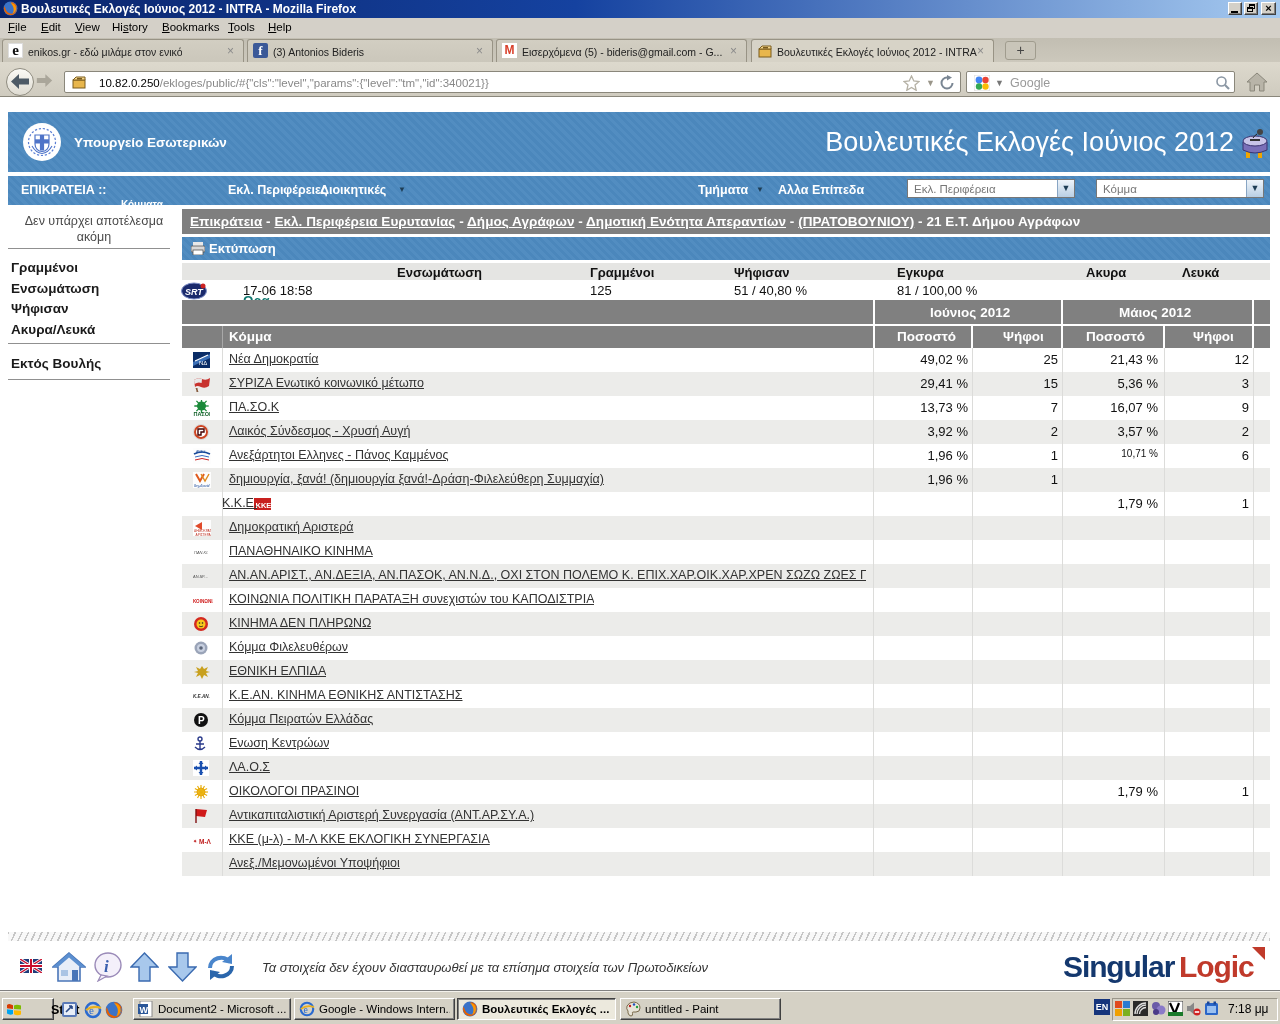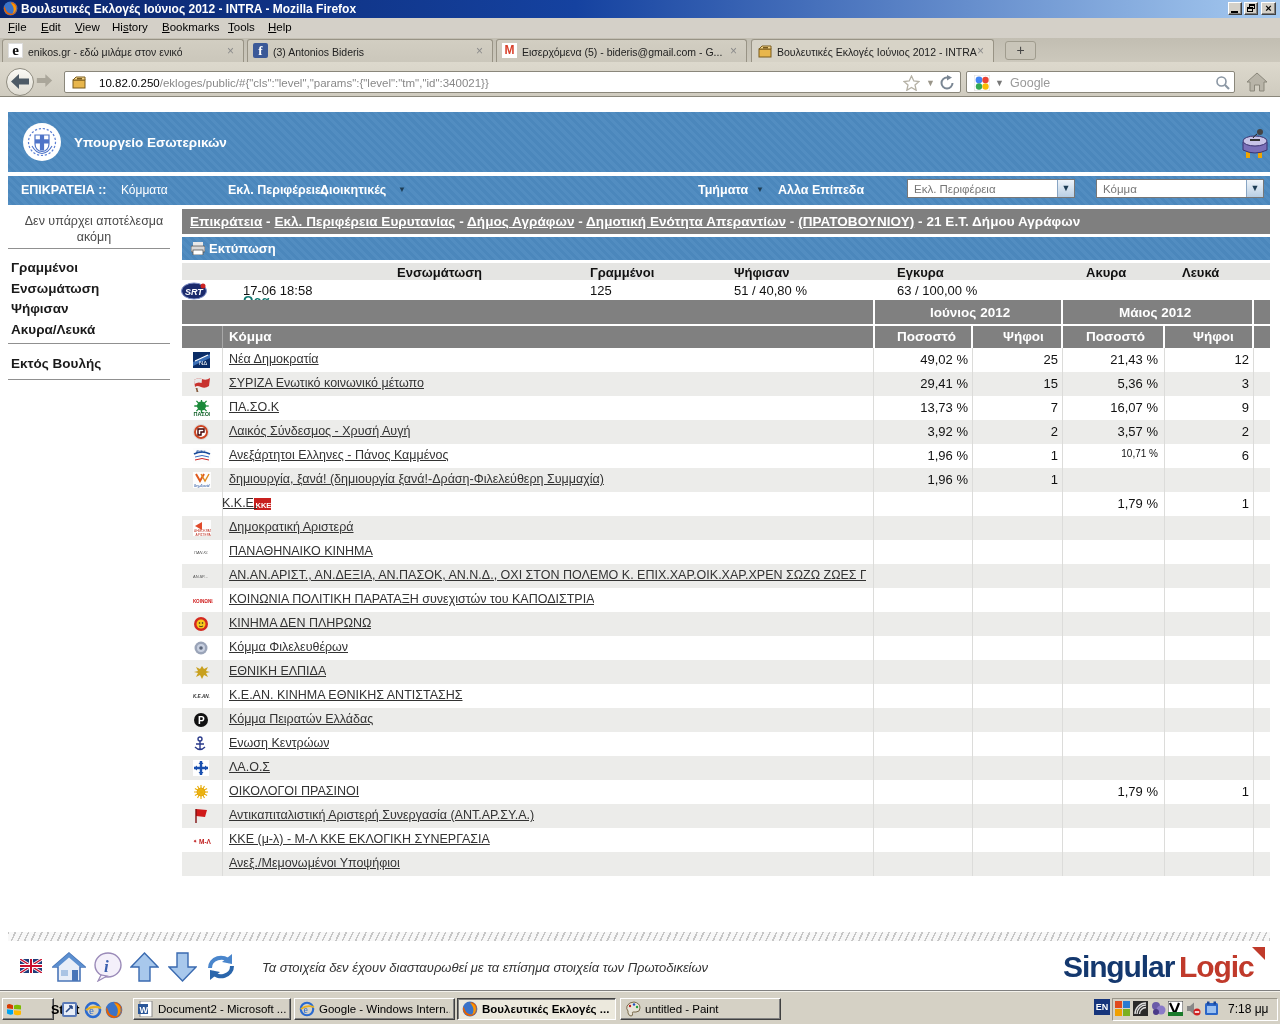--- a/index.html
+++ b/index.html
@@ -115,33 +115,34 @@
 <div class="ab" style="left:8px;top:112px;width:1262px;height:60px;background:repeating-linear-gradient(45deg,rgba(255,255,255,0.035) 0 3px,rgba(0,0,0,0.015) 3px 6px),#4c89bf;">
 <svg class="ab" style="left:15px;top:11px" width="38" height="38" viewBox="0 0 38 38">
  <circle cx="19" cy="19" r="19" fill="#fff"></circle>
  <circle cx="19" cy="19" r="13.5" fill="none" stroke="#5b7fd4" stroke-width="1.2" stroke-dasharray="2.2 1.8"></circle>
  <path d="M12 12 h14 v9 a7 7.5 0 0 1 -7 7.5 a7 7.5 0 0 1 -7 -7.5 Z" fill="#fff" stroke="#4f74c8" stroke-width="1.2"></path>
  <rect x="16.9" y="12" width="4.2" height="15.5" fill="#4f74c8"></rect>
  <rect x="12" y="16.3" width="14" height="4.2" fill="#4f74c8"></rect>
  <path d="M9 23 Q13 30 19 30.5 Q25 30 29 23" fill="none" stroke="#4f74c8" stroke-width="1.1"></path>
 </svg>
 <div class="tx" style="left:66px;top:23px;font-size:13.5px;font-weight:bold;color:#fff;">Υπουργείο Εσωτερικών</div>
+<div class="tx" style="right:36px;top:15px;font-size:27px;color:#fff;">Βουλευτικές Εκλογές Ιούνιος 2012</div>
 <svg class="ab" style="left:1232px;top:16px" width="30" height="32" viewBox="0 0 30 32">
  <rect x="6" y="24" width="4" height="6" fill="#f0a500"></rect>
       <rect x="18" y="24" width="4" height="6" fill="#f0a500"></rect>
  <path d="M3 14 Q15 8 27 14 L27 22 Q15 28 3 22 Z" fill="#7a6fb8" stroke="#3a3370"></path>
  <ellipse cx="15" cy="13" rx="12" ry="5" fill="#c8c4e8" stroke="#3a3370"></ellipse>
  <rect x="10" y="11" width="10" height="2" fill="#333"></rect>
  <circle cx="20" cy="4" r="3" fill="#444"></circle>
       <path d="M17 6 Q14 8 13 10" stroke="#222" fill="none"></path>
 </svg>
 </div>
 <div class="ab" style="left:8px;top:176px;width:1262px;height:29px;background:repeating-linear-gradient(45deg,rgba(255,255,255,0.035) 0 3px,rgba(0,0,0,0.015) 3px 6px),#4c89bf;">
 <div class="tx" style="left:13px;top:7px;font-size:12.5px;font-weight:bold;color:#fff;">ΕΠΙΚΡΑΤΕΙΑ ::</div>
-<div class="tx" style="left:113px;top:7px;font-size:12px;font-weight:normal;color:#fff;">Κόμματα</div>
+<div class="tx" style="left:113px;top:23px;font-size:10px;font-weight:bold;color:#fff;">Κόμματα</div>
 <div class="tx" style="left:186px;top:7px;font-size:12.5px;font-weight:bold;color:#fff;padding-left:34px;">Εκλ. Περιφέρειες</div>
 <div class="tx" style="left:312px;top:7px;font-size:12.5px;font-weight:bold;color:#fff;">Διοικητικές</div>
 <div class="tx" style="left:690px;top:7px;font-size:12.5px;font-weight:bold;color:#fff;">Τμήματα</div>
 <div class="tx" style="left:770px;top:7px;font-size:12.5px;font-weight:bold;color:#fff;">Αλλα Επίπεδα</div>
 <div class="tx" style="left:390px;top:9px;font-size:8px;color:#1e3d55;">▼</div>
 <div class="tx" style="left:748px;top:9px;font-size:8px;color:#1e3d55;">▼</div>
 <div class="ab" style="left:899px;top:3px;width:168px;height:19px;background:#fff;border:1px solid #777;">
     <div class="tx" style="left:6px;top:3px;font-size:11.5px;color:#777;">Εκλ. Περιφέρεια</div>
     <div class="ab" style="right:0;top:0;width:17px;height:17px;background:linear-gradient(#eef4fa,#b9cfe4);border-left:1px solid #88a5c4;text-align:center;font-size:9px;line-height:17px;color:#1e3d55;">▼</div>
     </div>
@@ -174,21 +175,21 @@
 <div class="tx" style="left:243px;top:265px;font-size:13px;font-weight:bold;color:#0f766e;margin-top:28px;">Ωρα</div>
 <div class="tx" style="left:397px;top:265px;font-size:13px;font-weight:bold;color:#111;">Ενσωμάτωση</div>
 <div class="tx" style="left:590px;top:265px;font-size:13px;font-weight:bold;color:#111;">Γραμμένοι</div>
 <div class="tx" style="left:734px;top:265px;font-size:13px;font-weight:bold;color:#111;">Ψήφισαν</div>
 <div class="tx" style="left:897px;top:265px;font-size:13px;font-weight:bold;color:#111;">Εγκυρα</div>
 <div class="tx" style="left:1086px;top:265px;font-size:13px;font-weight:bold;color:#111;">Ακυρα</div>
 <div class="tx" style="left:1182px;top:265px;font-size:13px;font-weight:bold;color:#111;">Λευκά</div>
 <div class="tx" style="left:243px;top:283px;font-size:13px;color:#111;">17-06 18:58</div>
 <div class="tx" style="left:590px;top:283px;font-size:13px;color:#111;">125</div>
 <div class="tx" style="left:734px;top:283px;font-size:13px;color:#111;">51 / 40,80 %</div>
-<div class="tx" style="left:897px;top:283px;font-size:13px;color:#111;">63 / 100,00 %</div>
+<div class="tx" style="left:897px;top:283px;font-size:13px;color:#111;">81 / 100,00 %</div>
 <svg class="ab" style="left:181px;top:282px" width="28" height="18" viewBox="0 0 28 18">
 <ellipse cx="13" cy="9" rx="12.5" ry="8" fill="#1a2a6c"></ellipse>
 <ellipse cx="13" cy="9" rx="12.5" ry="8" fill="none" stroke="#8090c8" stroke-width="1"></ellipse>
 <text x="4" y="13" font-size="9" font-style="italic" font-weight="bold" fill="#fff" font-family="Liberation Sans">SRT</text>
 <circle cx="22" cy="4" r="2.5" fill="#c22"></circle>
   </svg>
 <div class="ab" style="left:182px;top:300px;width:1088px;height:48px;background:#808080;"></div>
 <div class="ab" style="left:873px;top:300px;width:2px;height:48px;background:#fff;"></div>
 <div class="ab" style="left:1061px;top:300px;width:2px;height:48px;background:#fff;"></div>
 <div class="ab" style="left:1252px;top:300px;width:2px;height:48px;background:#fff;"></div>

